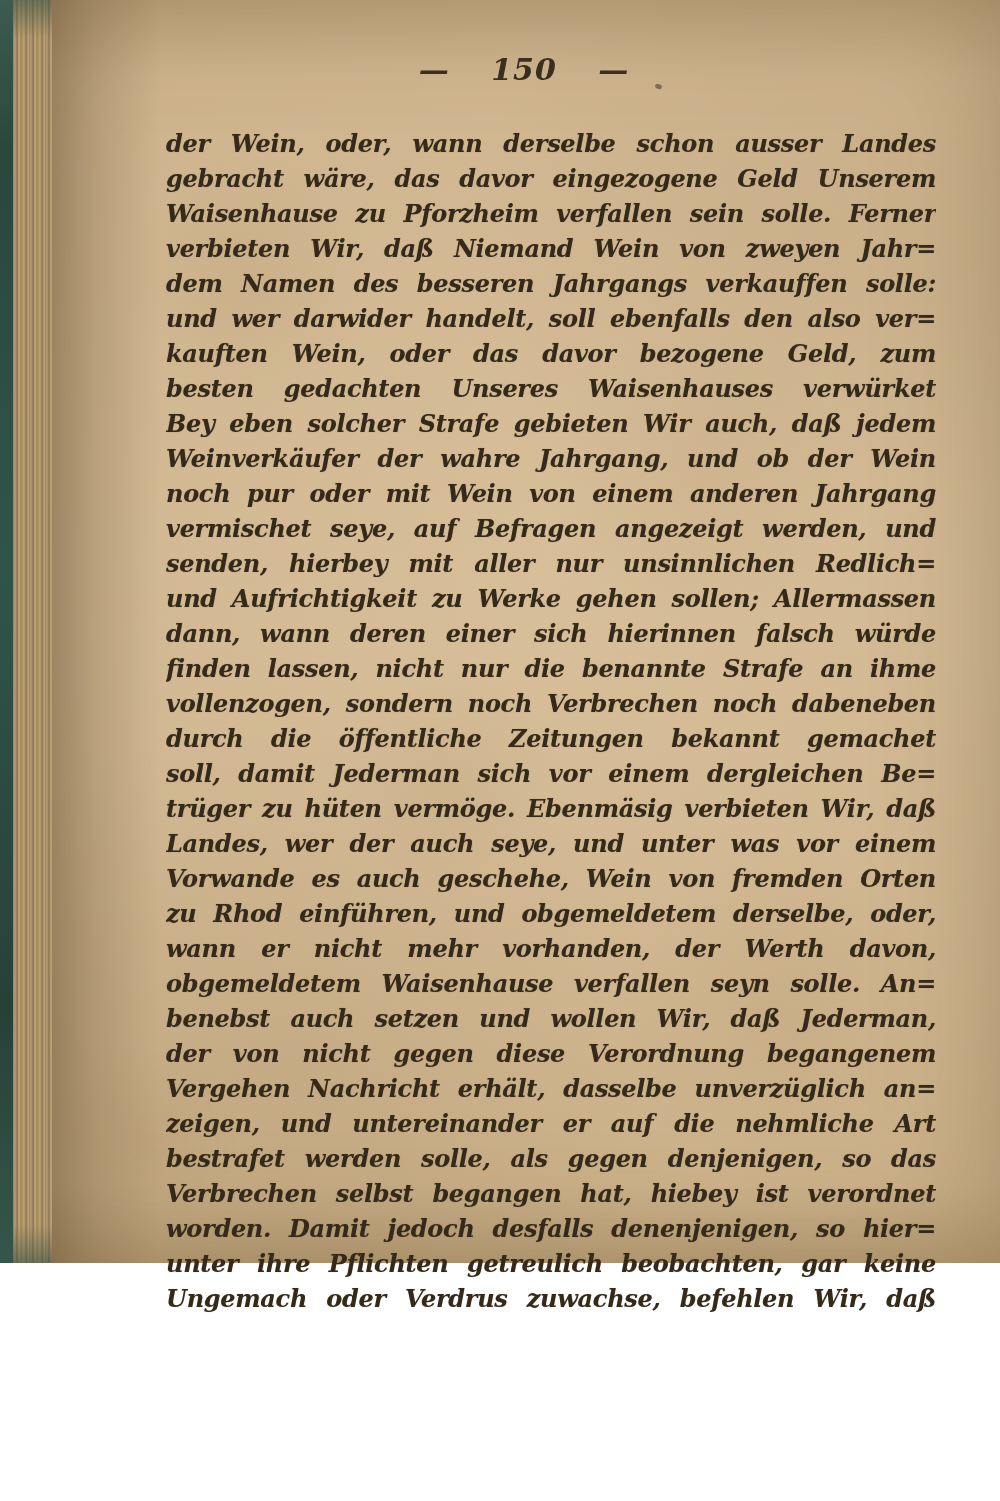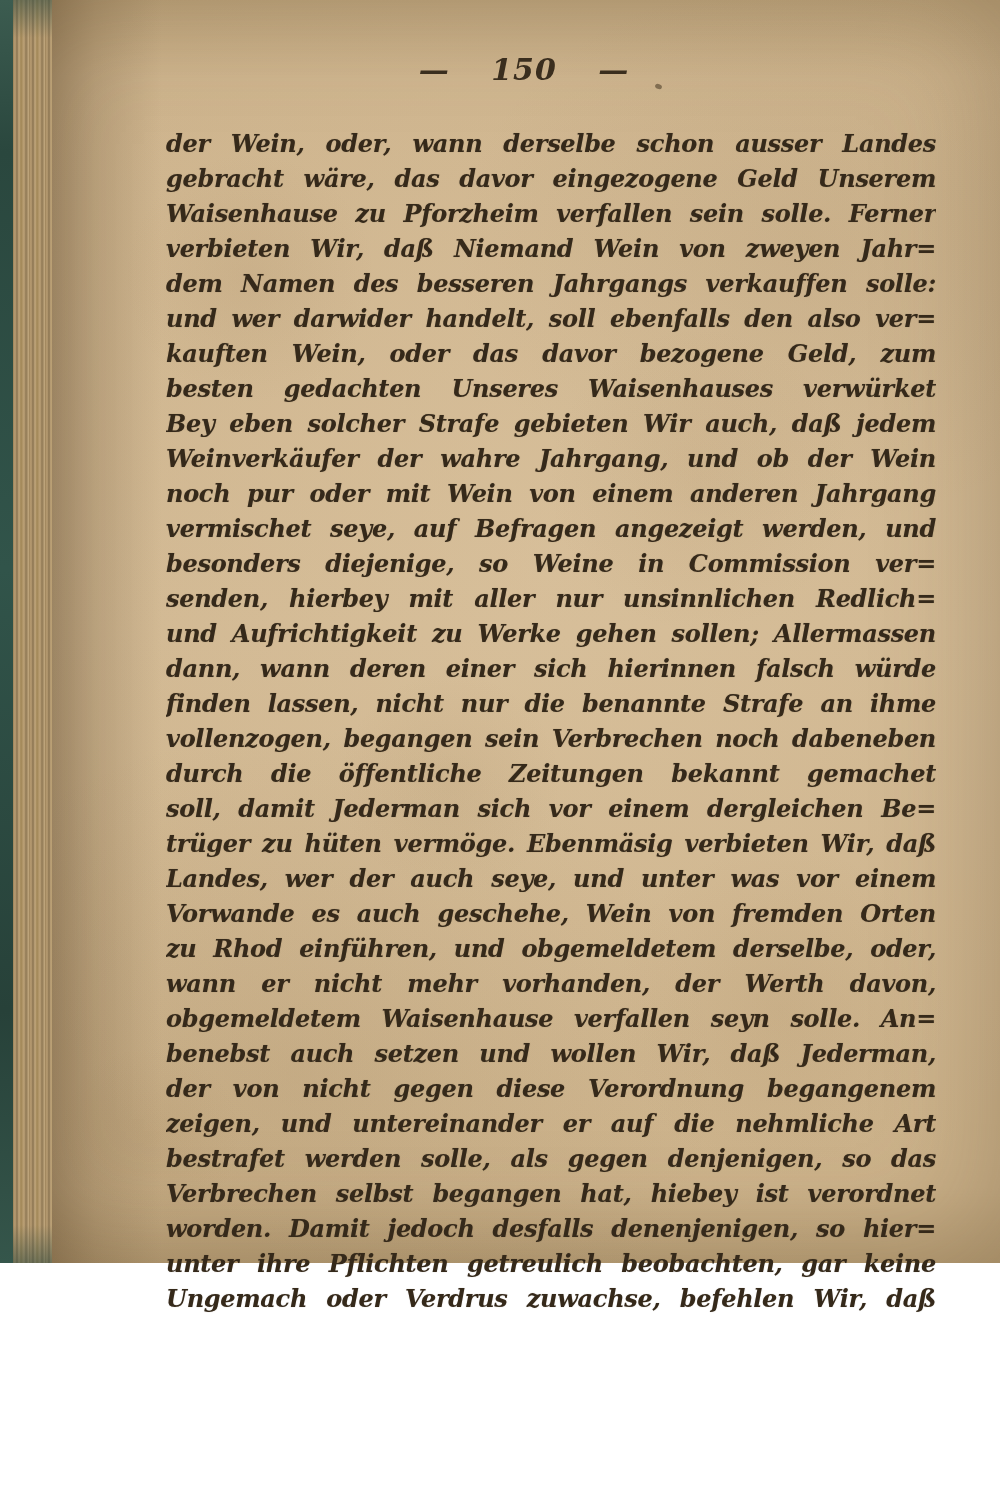--- a/index.html
+++ b/index.html
@@ -178,36 +178,36 @@
         <div class="line">Waisenhause zu Pforzheim verfallen sein solle. Ferner</div>
         <div class="line">verbieten Wir, daß Niemand Wein von zweyen Jahr=</div>
         <div class="line">dem Namen des besseren Jahrgangs verkauffen solle:</div>
         <div class="line">und wer darwider handelt, soll ebenfalls den also ver=</div>
         <div class="line">kauften Wein, oder das davor bezogene Geld, zum</div>
         <div class="line">besten gedachten Unseres Waisenhauses verwürket haben.</div>
         <div class="line">Bey eben solcher Strafe gebieten Wir auch, daß jedem</div>
         <div class="line">Weinverkäufer der wahre Jahrgang, und ob der Wein</div>
         <div class="line">noch pur oder mit Wein von einem anderen Jahrgang</div>
         <div class="line">vermischet seye, auf Befragen angezeigt werden, und</div>
-        <div class="line">besonders diejenige, so Weine in Commission ver=</div>
         <div class="line">senden, hierbey mit aller nur unsinnlichen Redlich=</div>
         <div class="line">und Aufrichtigkeit zu Werke gehen sollen; Allermassen</div>
         <div class="line">dann, wann deren einer sich hierinnen falsch würde</div>
         <div class="line">finden lassen, nicht nur die benannte Strafe an ihme</div>
-        <div class="line">vollenzogen, begangen sein Verbrechen noch dabeneben</div>
+        <div class="line">vollenzogen, sondern noch Verbrechen noch dabeneben</div>
         <div class="line">durch die öffentliche Zeitungen bekannt gemachet werden</div>
         <div class="line">soll, damit Jederman sich vor einem dergleichen Be=</div>
         <div class="line">trüger zu hüten vermöge. Ebenmäsig verbieten Wir, daß</div>
         <div class="line">Landes, wer der auch seye, und unter was vor einem</div>
         <div class="line">Vorwande es auch geschehe, Wein von fremden Orten</div>
         <div class="line">zu Rhod einführen, und obgemeldetem derselbe, oder,</div>
         <div class="line">wann er nicht mehr vorhanden, der Werth davon,</div>
         <div class="line">obgemeldetem Waisenhause verfallen seyn solle. An=</div>
         <div class="line">benebst auch setzen und wollen Wir, daß Jederman,</div>
         <div class="line">der von nicht gegen diese Verordnung begangenem</div>
+        <div class="line">Vergehen Nachricht erhält, dasselbe unverzüglich an=</div>
         <div class="line">zeigen, und untereinander er auf die nehmliche Art</div>
         <div class="line">bestrafet werden solle, als gegen denjenigen, so das</div>
         <div class="line">Verbrechen selbst begangen hat, hiebey ist verordnet</div>
         <div class="line">worden. Damit jedoch desfalls denenjenigen, so hier=</div>
         <div class="line">unter ihre Pflichten getreulich beobachten, gar keine</div>
         <div class="line">Ungemach oder Verdrus zuwachse, befehlen Wir, daß</div>
       </div>
 
   </div>
 </div>

